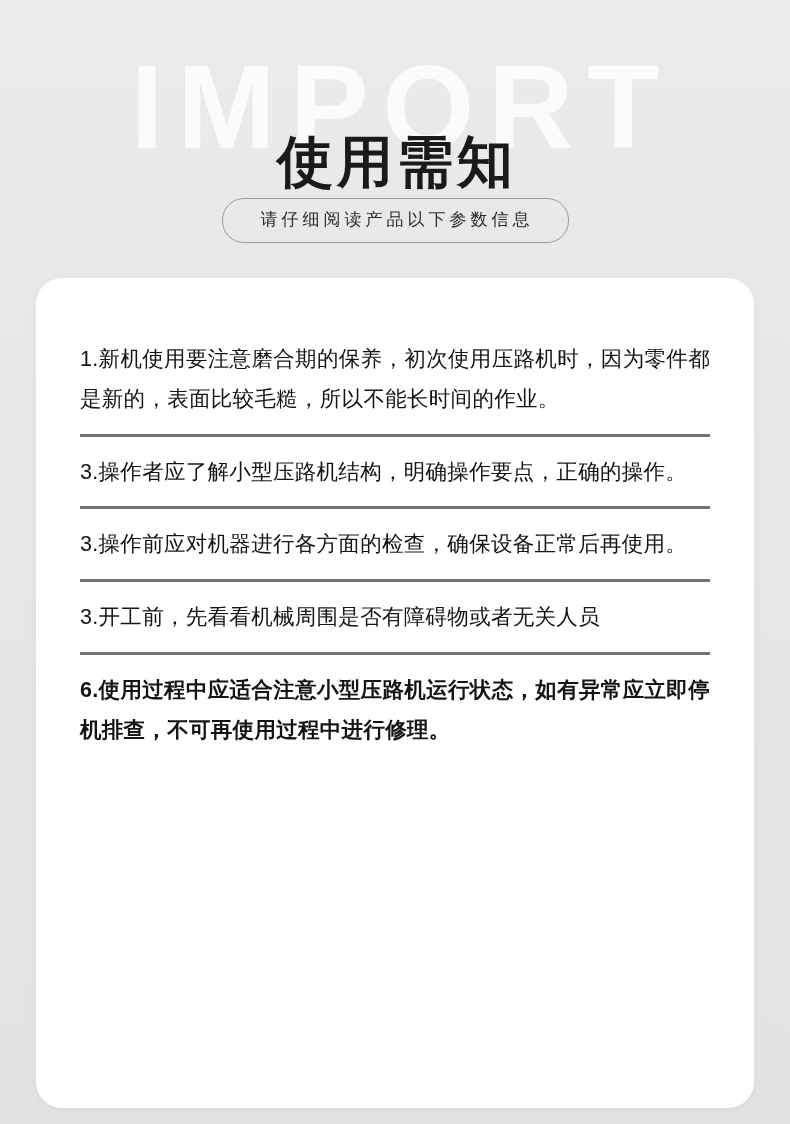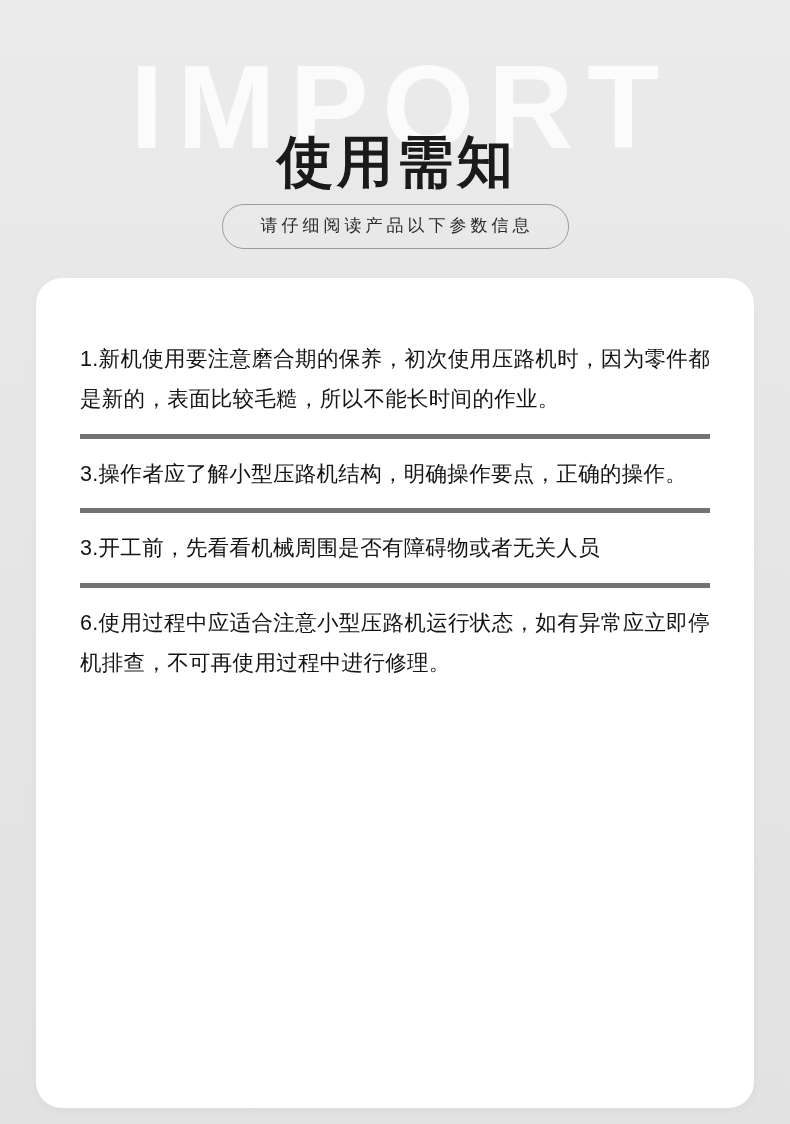--- a/index.html
+++ b/index.html
@@ -70,21 +70,20 @@
 
   .subtitle {
     border: 1px solid #9c9c9c;
     border-radius: 22px;
     padding: 9px 34px 11px 38px;
     font-size: 17px;
     letter-spacing: 4px;
     color: #2a2a2a;
     background: transparent;
     white-space: nowrap;
-    margin-top: 6px;
   }
 
   
   .card {
     position: absolute;
     top: 278px;
     left: 36px;
     width: 718px;
     height: 830px;
     background: #ffffff;
@@ -99,46 +98,48 @@
     margin: 0;
     padding: 0;
   }
 
   .notice-item {
     font-size: 21.5px;
     line-height: 1.85;
     color: #141414;
     letter-spacing: 0.3px;
     padding: 0 0 14px 0;
-    border-bottom: 5px solid #737373;
+    border-bottom: 3px solid #737373;
     margin-bottom: 16px;
     text-align: justify;
   }
 
   .notice-item:last-child {
     border-bottom: none;
     margin-bottom: 0;
     padding-bottom: 0;
+    font-weight: bold;
   }
 </style>
 </head>
 <body>
 
 <div class="page">
 
   <div class="header">
     <div class="watermark">IMPORT</div>
     <h1 class="main-title">使用需知</h1>
     <div class="subtitle-wrap">
       <div class="subtitle">请仔细阅读产品以下参数信息</div>
     </div>
   </div>
 
   <div class="card">
     <ul class="notice-list">
       <li class="notice-item">1.新机使用要注意磨合期的保养，初次使用压路机时，因为零件都是新的，表面比较毛糙，所以不能长时间的作业。</li>
       <li class="notice-item">3.操作者应了解小型压路机结构，明确操作要点，正确的操作。</li>
+      <li class="notice-item">3.操作前应对机器进行各方面的检查，确保设备正常后再使用。</li>
       <li class="notice-item">3.开工前，先看看机械周围是否有障碍物或者无关人员</li>
       <li class="notice-item">6.使用过程中应适合注意小型压路机运行状态，如有异常应立即停机排查，不可再使用过程中进行修理。</li>
     </ul>
   </div>
 
 </div>
 
 </body></html>

